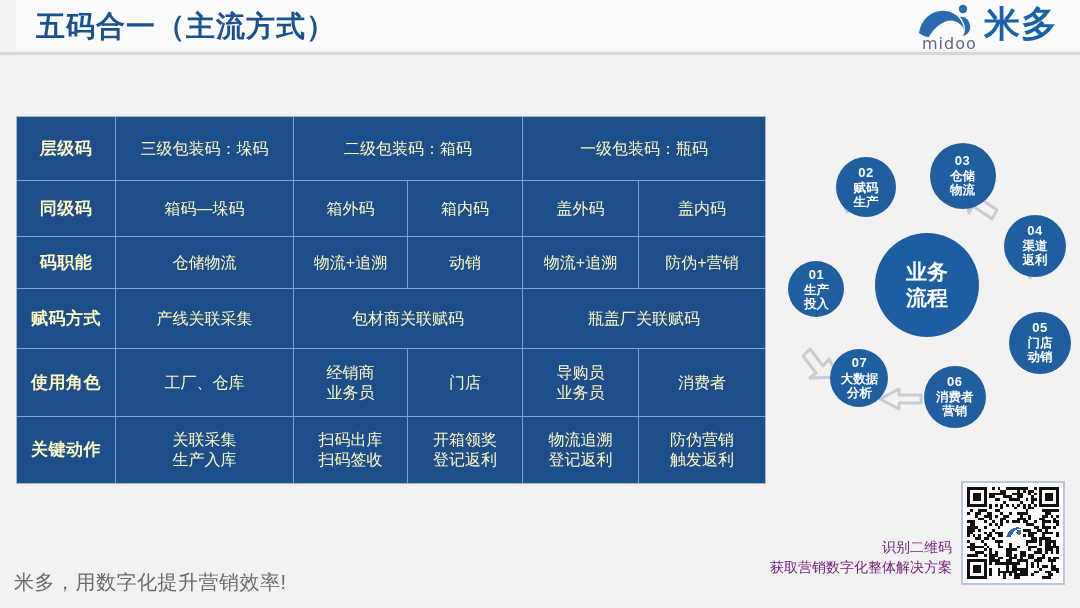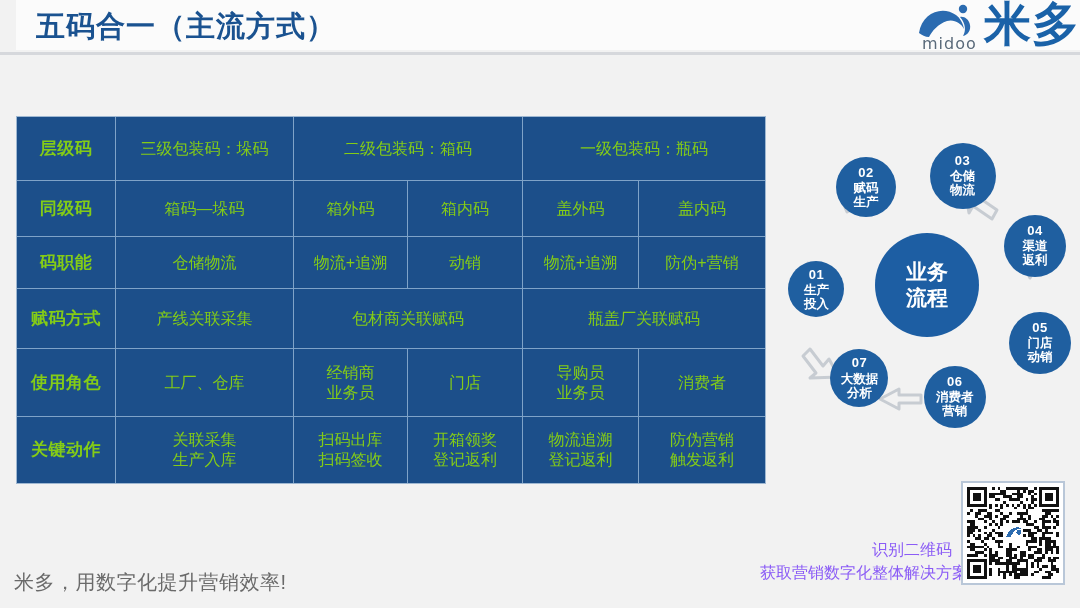--- a/index.html
+++ b/index.html
@@ -36,40 +36,40 @@
   
   #logo { position: absolute; right: 8px; top: 2px; width: 172px; height: 48px; }
   #logo-mark { position: absolute; left: 0; top: 1px; width: 62px; height: 36px; }
   #logo-sub {
     position: absolute; left: 6px; top: 32px;
     font-size: 16px; color: #5a6a7a; letter-spacing: 1px;
     font-family: "DejaVu Sans", sans-serif;
   }
   #logo-cn {
     position: absolute; left: 68px; top: 0px;
-    font-size: 47px; font-weight: bold; color: #1a62a8;
+    font-size: 36px; font-weight: bold; color: #1a62a8;
     letter-spacing: 1px; line-height: 44px;
   }
 
   
   #table {
     position: absolute; left: 16px; top: 116px;
     width: 750px; height: 368px;
     background: #1c4f8a;
     border: 1px solid #9fb8d2;
     display: grid;
     grid-template-columns: 99px 178px 114px 115px 116px 126px;
     grid-template-rows: 64px 56px 52px 60px 68px 66px;
     gap: 0;
   }
   .cell {
     border-right: 1px solid #7fa3c8;
     border-bottom: 1px solid #7fa3c8;
     display: flex; align-items: center; justify-content: center;
-    color: #84cc16;
+    color: #fef9c3;
     font-size: 16px;
     line-height: 1.25;
     text-align: left;
     padding: 2px 11px;
     white-space: pre-line;
   }
   .cell.lastcol { border-right: none; }
   .cell.lastrow { border-bottom: none; }
   .cell.rowlabel {
     font-weight: bold;
@@ -116,22 +116,22 @@
     width: 104px; height: 104px;
     background: #ffffff;
     border: 2px solid #b9c7d8;
     padding: 4px;
   }
   #qr { width: 100%; height: 100%; }
   #qr-text {
     position: absolute; left: 760px; top: 538px;
     width: 192px;
     text-align: right;
-    color: #8b5cf6;
-    font-size: 16px;
+    color: #701a75;
+    font-size: 14px;
     line-height: 1.45;
     font-family: Liberation Serif, serif;
   }
   #qr-text div { white-space: nowrap; }
 
   
   #footer {
     position: absolute; left: 14px; bottom: 12px;
     font-size: 20px; color: #6a6a6a;
     letter-spacing: 0.5px;

